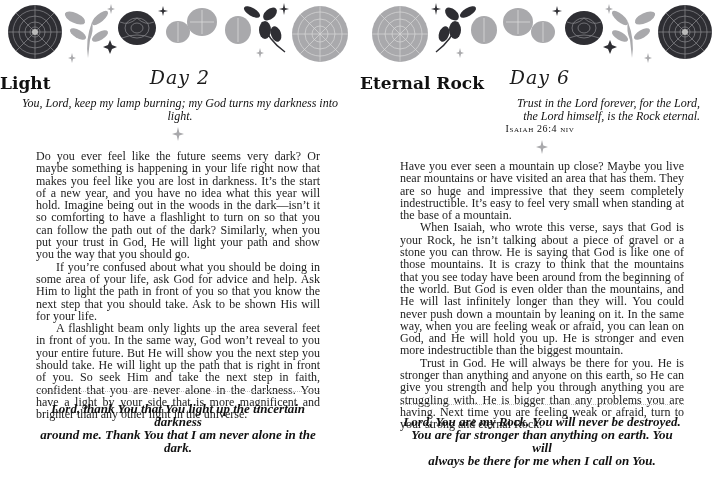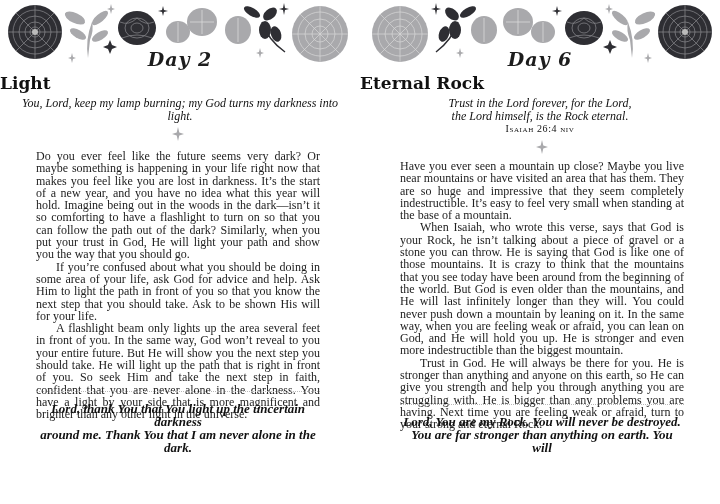--- a/index.html
+++ b/index.html
@@ -1,22 +1,22 @@
 <!DOCTYPE html>
 <html><head>
 <meta charset="utf-8">
 <style>
   * { box-sizing: border-box; margin: 0; padding: 0; }
   html, body { width: 720px; height: 504px; background: #ffffff; overflow: hidden; }
   body { font-family: "Liberation Serif", "DejaVu Serif", serif; color: #1e1e26; position: relative; }
   .spread { position: absolute; inset: 0; display: flex; }
   .page { position: relative; width: 360px; height: 504px; }
   .floral { position: absolute; left: 0; top: 0; width: 360px; height: 70px; }
-  .day-label { position: absolute; top: 48px; left: 0; width: 360px; text-align: center;
-    font-family: "DejaVu Serif", serif; font-style: italic; font-weight: bold; font-size: 19px;
+  .day-label { position: absolute; top: 66px; left: 0; width: 360px; text-align: center;
+    font-family: "DejaVu Serif", serif; font-style: italic; font-weight: normal; font-size: 19px;
     color: #1c1c1c; letter-spacing: 1px; }
   .title { position: absolute; top: 73px; left: 0; width: 360px; 
     font-family: "DejaVu Serif", serif; font-weight: bold; font-size: 17px; color: #111; }
   .verse { position: absolute; left: 20px; width: 320px; text-align: center;
     font-style: italic; font-size: 12px; line-height: 13px; color: #111; }
   .ref { position: absolute; left: 0; width: 360px; text-align: center;
     font-variant: small-caps; font-size: 10px; letter-spacing: 0.6px; color: #111; }
   .sparkle { position: absolute; width: 12px; height: 14px; }
   .body-text { position: absolute; font-size: 12px; line-height: 12.3px; text-align: justify; color: #222; }
   .body-text p { text-indent: 0; }
@@ -190,35 +190,36 @@
       </g>
       <g fill="#a9a9ac">
         <path d="M100,48 L101,52 L104,53 L101,54 L100,58 L99,54 L96,53 L99,52 Z"></path>
         <path d="M249,4 L250,8 L253,9 L250,10 L249,14 L248,10 L245,9 L248,8 Z"></path>
         <path d="M288,53 L289,57 L292,58 L289,59 L288,63 L287,59 L284,58 L287,57 Z"></path>
       </g>
     </svg>
 
     <div class="day-label">Day 6</div>
     <div class="title">Eternal Rock</div>
-    <div class="verse" style="top:97px;">
+    <div class="verse" style="top:97px;text-align:right;">
       <div>Trust in the Lord forever, for the Lord,</div>
       <div>the Lord himself, is the Rock eternal.</div>
     </div>
     <div class="ref" style="top:123px;">Isaiah 26:4 niv</div>
     <svg class="sparkle" style="left:176px; top:140px;" viewBox="0 0 12 14">
       <path d="M6,0 L7.3,5.5 L12,7 L7.3,8.5 L6,14 L4.7,8.5 L0,7 L4.7,5.5 Z" fill="#a9a9ac"></path>
     </svg>
 
     <div class="body-text" style="left:40px; top:160px; width:284px;">
       <p>Have you ever seen a mountain up close? Maybe you live near mountains or have visited an area that has them. They are so huge and impressive that they seem completely indestructible. It’s easy to feel very small when standing at the base of a mountain.</p>
       <p>When Isaiah, who wrote this verse, says that God is your Rock, he isn’t talking about a piece of gravel or a stone you can throw. He is saying that God is like one of those mountains. It is crazy to think that the mountains that you see today have been around from the beginning of the world. But God is even older than the mountains, and He will last infinitely longer than they will. You could never push down a mountain by leaning on it. In the same way, when you are feeling weak or afraid, you can lean on God, and He will hold you up. He is stronger and even more indestructible than the biggest mountain.</p>
       <p>Trust in God. He will always be there for you. He is stronger than anything and anyone on this earth, so He can give you strength and help you through anything you are struggling with. He is bigger than any problems you are having. Next time you are feeling weak or afraid, turn to your strong and eternal Rock.</p>
     </div>
 
     <div class="divider" style="left:40px; top:404px; width:284px;"></div>
 
     <div class="prayer" style="left:40px; top:415px; width:284px;">
       <div>Lord, You are my Rock. You will never be destroyed.</div>
       <div>You are far stronger than anything on earth. You will</div>
+      <div>always be there for me when I call on You.</div>
     </div>
   </div>
 </div>
 
 </body></html>

